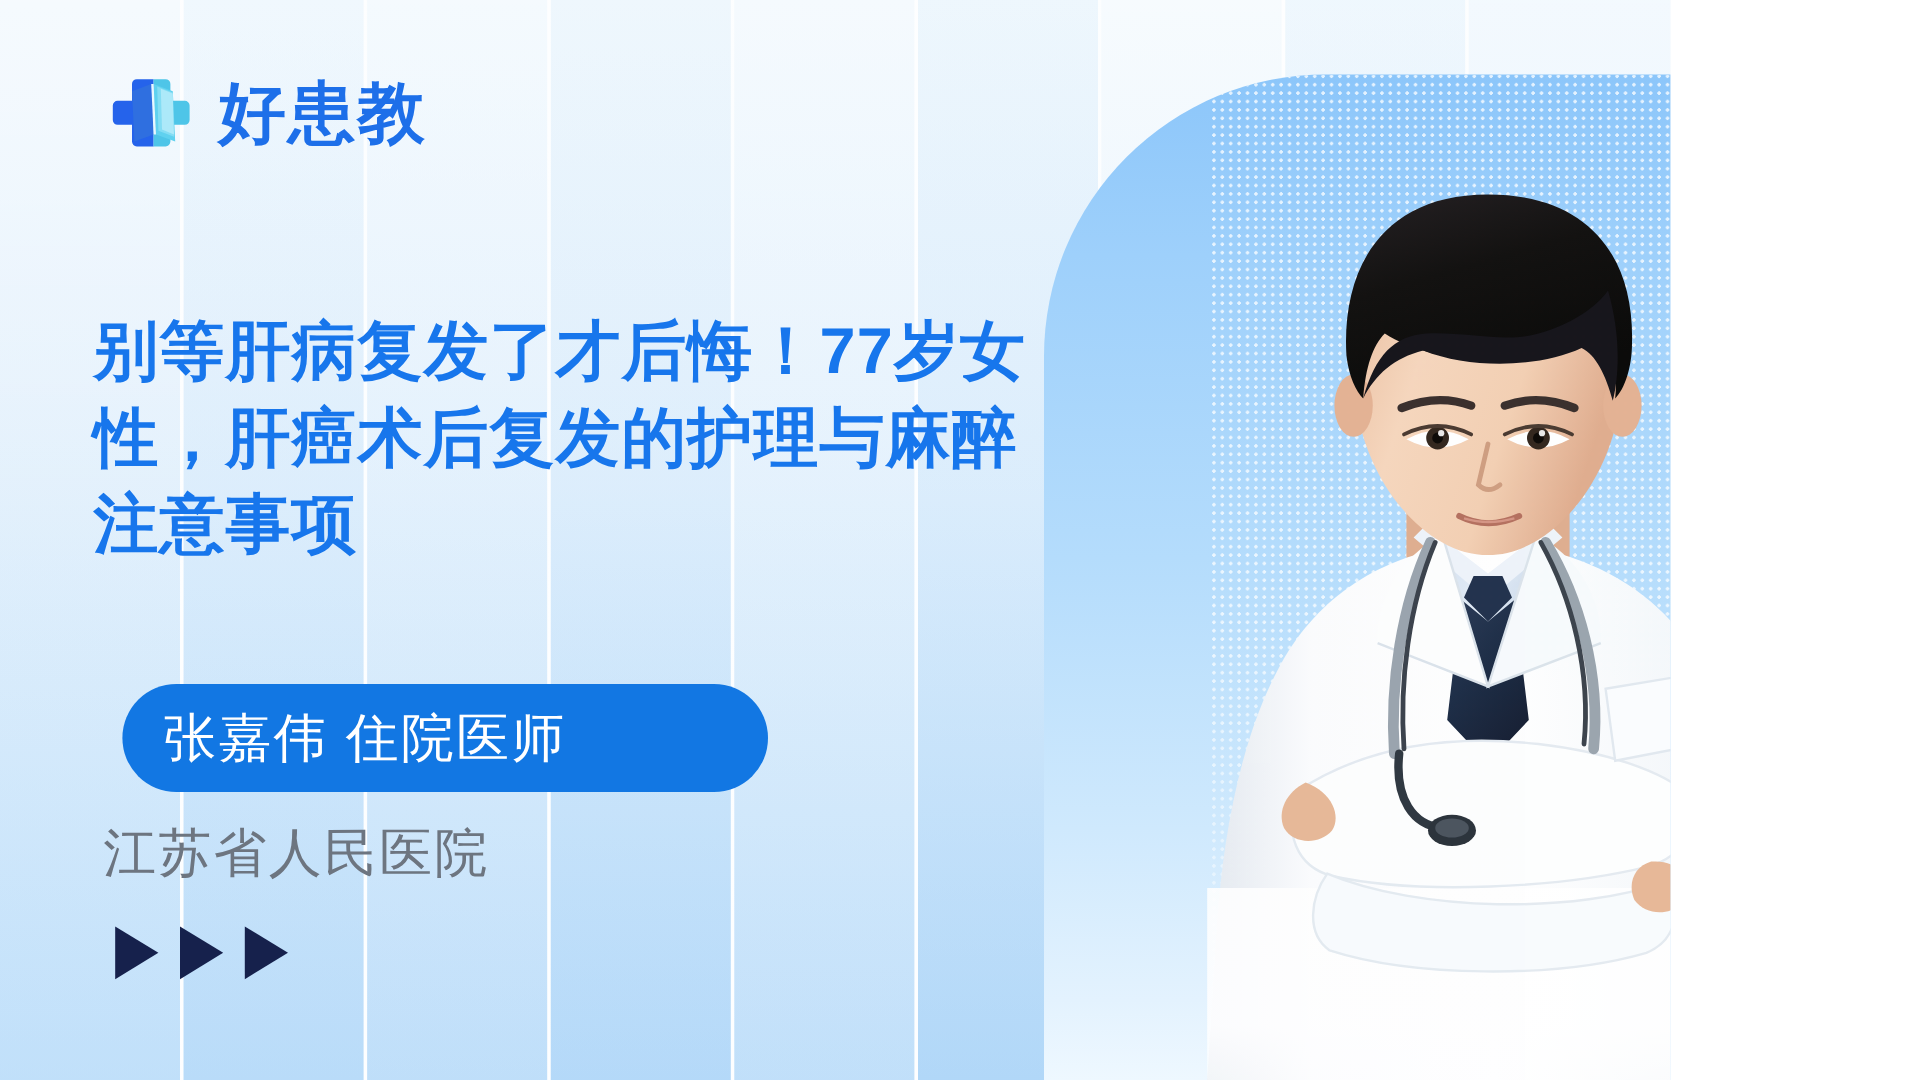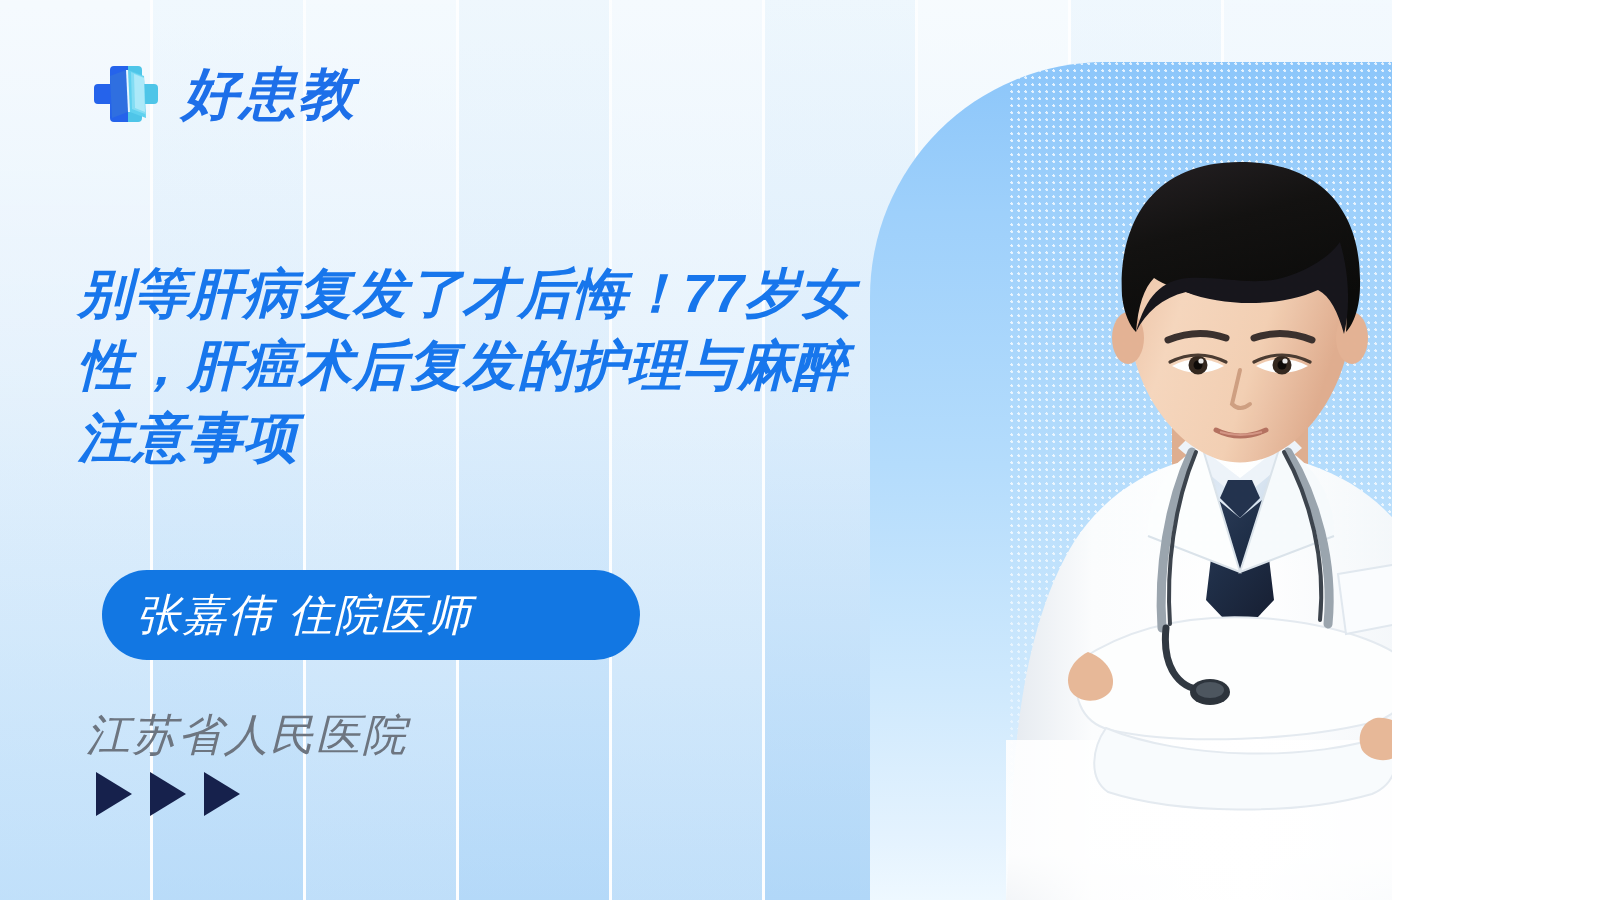--- a/index.html
+++ b/index.html
@@ -7,21 +7,20 @@
     padding: 0;
     background: #ffffff;
   }
   .stage {
     position: relative;
     width: 1392px;
     height: 900px;
     overflow: hidden;
     font-family: "Liberation Sans", "DejaVu Sans", sans-serif;
     background: linear-gradient(180deg, #eaf5fd 0%, #e2f0fc 35%, #d4e9fb 75%, #cbe4fa 100%);
-    font-style: italic;
   }
 
   
   .bands {
     position: absolute;
     inset: 0;
     display: flex;
     z-index: 1;
     pointer-events: none;
   }
@@ -168,21 +167,20 @@
   
   .hospital {
     position: absolute;
     left: 86px;
     top: 682px;
     z-index: 5;
     font-size: 44px;
     color: #6d7580;
     letter-spacing: 2px;
     font-weight: 400;
-    margin-top: 24px;
   }
 
   
   .arrows {
     position: absolute;
     left: 96px;
     top: 772px;
     z-index: 5;
     display: flex;
     gap: 18px;

